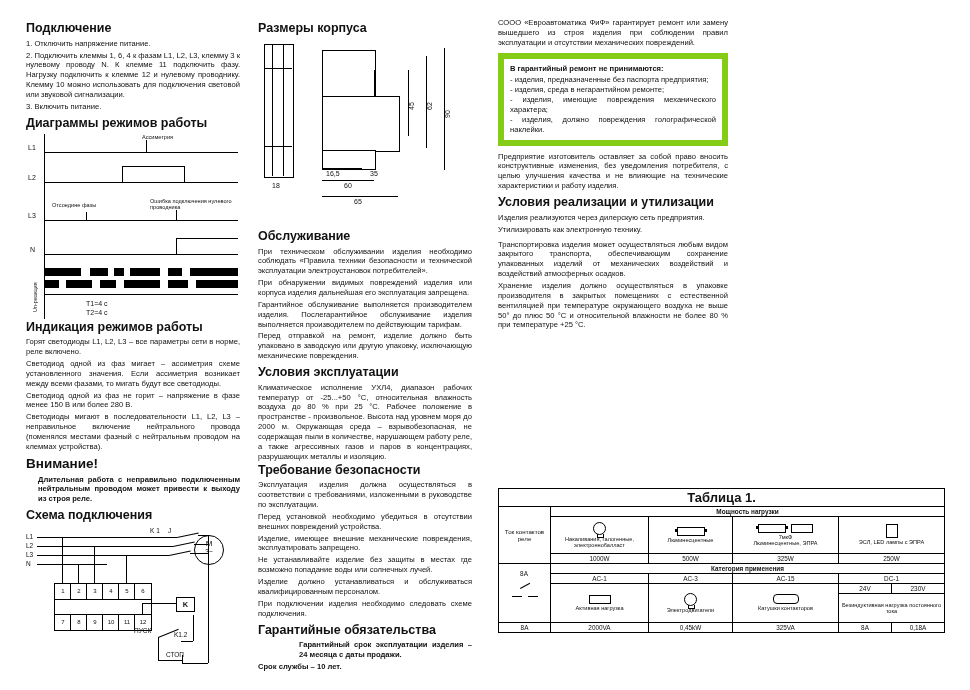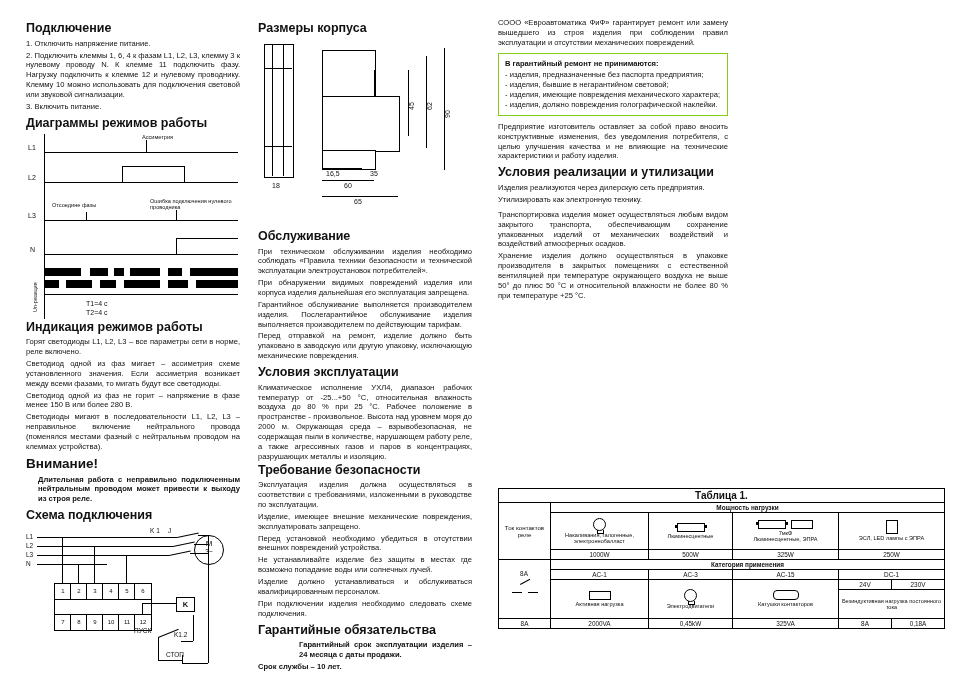--- a/index.html
+++ b/index.html
@@ -47,29 +47,29 @@
   .wiring{position:relative;width:230px;height:160px;margin-top:4px;}
   .wline{position:absolute;background:#000;}
   .wtext{position:absolute;font-size:6.5px;}
   .term{position:absolute;border:1px solid #000;background:#fff;font-size:6px;text-align:center;}
   .motor{position:absolute;border:1.4px solid #000;border-radius:50%;width:30px;height:30px;
          font-size:8px;text-align:center;line-height:1.05;padding-top:4px;box-sizing:border-box;}
   .kbox{position:absolute;border:1.4px solid #000;background:#fff;width:17px;height:13px;
         font-size:7.5px;text-align:center;line-height:13px;font-weight:bold;}
 
   
-  .wbox{border:1px solid #84cc16;padding:5px 6px;margin:4px 0 6px 0;}
+  .wbox{border:6px solid #84cc16;padding:5px 6px;margin:4px 0 6px 0;}
   .wbox p{font-size:7.6px;line-height:1.3;margin:0;text-align:justify;}
   .wbox .ttl{font-weight:bold;margin-bottom:2px;}
 
   
   .tablewrap{position:absolute;left:498px;top:488px;width:446px;}
   table.t1{border-collapse:collapse;width:446px;font-size:6.4px;table-layout:fixed;}
   table.t1 td,table.t1 th{border:1px solid #000;padding:1px 2px;text-align:center;vertical-align:middle;}
-  .t-title{font-weight:bold;font-size:10px;padding:2px;}
+  .t-title{font-weight:bold;font-size:13px;padding:2px;}
   .rowlabel{font-size:6.2px;line-height:1.15;}
   .cellnote{font-size:5.6px;line-height:1.1;}
   .iconcell{height:34px;}
   .bulb{display:inline-block;width:11px;height:11px;border:1px solid #000;border-radius:50%;position:relative;}
   .bulb:after{content:"";position:absolute;left:3px;top:11px;width:5px;height:3px;border:1px solid #000;border-top:none;}
   .tube{display:inline-block;width:26px;height:7px;border:1px solid #000;position:relative;}
   .tube:before,.tube:after{content:"";position:absolute;top:1px;width:2px;height:3px;background:#000;}
   .tube:before{left:-3px;}.tube:after{right:-3px;}
   .coil{display:inline-block;width:24px;height:8px;border:1px solid #000;border-radius:4px;}
   .led{display:inline-block;width:10px;height:12px;border:1px solid #000;}
@@ -255,39 +255,39 @@
     <p class="body tight">При техническом обслуживании изделия необходимо соблюдать «Правила техники безопасности и технической эксплуатации электроустановок потребителей».</p>
     <p class="body tight">При обнаружении видимых повреждений изделия или корпуса изделия дальнейшая его эксплуатация запрещена.</p>
     <p class="body tight">Гарантийное обслуживание выполняется производителем изделия. Послегарантийное обслуживание изделия выполняется производителем по действующим тарифам.</p>
     <p class="body">Перед отправкой на ремонт, изделие должно быть упаковано в заводскую или другую упаковку, исключающую механические повреждения.</p>
 
     <h2 class="sec">Условия эксплуатации</h2>
     <p class="body tight">Климатическое исполнение  УХЛ4, диапазон рабочих температур от -25...+50 °С, относительная влажность воздуха до 80 % при 25 °С. Рабочее положение в пространстве - произвольное. Высота над уровнем моря до 2000 м. Окружающая среда – взрывобезопасная, не содержащая пыли в количестве, нарушающем работу реле, а также агрессивных газов и паров в концентрациях, разрушающих металлы и изоляцию.</p>
 
     <h2 class="sec">Требование безопасности</h2>
     <p class="body tight">Эксплуатация изделия должна осуществляться в соответствии с требованиями, изложенными в руководстве по эксплуатации.</p>
+    <p class="body tight">Перед установкой необходимо убедиться в отсутствии внешних повреждений устройства.</p>
     <p class="body tight">Изделие, имеющее внешние механические повреждения, эксплуатировать запрещено.</p>
-    <p class="body tight">Перед установкой необходимо убедиться в отсутствии внешних повреждений устройства.</p>
     <p class="body tight">Не устанавливайте изделие без защиты в местах где возможно попадание воды или солнечных лучей.</p>
     <p class="body tight">Изделие должно устанавливаться и обслуживаться квалифицированным персоналом.</p>
     <p class="body">При подключении изделия необходимо следовать схеме подключения.</p>
 
     <h2 class="sec">Гарантийные обязательства</h2>
     <p class="body tight" style="font-weight:bold;margin-left:41px;">Гарантийный срок эксплуатации изделия – 24 месяца с даты продажи.</p>
     <p class="body tight" style="font-weight:bold;">Срок службы – 10 лет.</p>
 
   </div>
 
   <div class="col col3">
     <p class="body">СООО «Евроавтоматика ФиФ» гарантирует ремонт или замену вышедшего из строя изделия при соблюдении правил эксплуатации и отсутствии механических повреждений.</p>
 
     <div class="wbox">
       <p class="ttl">В гарантийный ремонт не принимаются:</p>
       <p>- изделия, предназначенные без паспорта предприятия;</p>
-      <p>- изделия, бывшие в негарантийном световой;</p>
+      <p>- изделия, среда в негарантийном ремонте;</p>
       <p>- изделия, имеющие повреждения механического характера;</p>
       <p>- изделия, должно повреждения голографической наклейки.</p>
     </div>
 
     <p class="body">Предприятие изготовитель оставляет за собой право вносить конструктивные изменения, без уведомления потребителя, с целью улучшения качества и не влияющие на технические характеристики и работу изделия.</p>
 
     <h2 class="sec">Условия реализации и утилизации</h2>
     <p class="body tight">Изделия реализуются через дилерскую сеть предприятия.</p>
     <p class="body">Утилизировать как электронную технику.</p>
 

